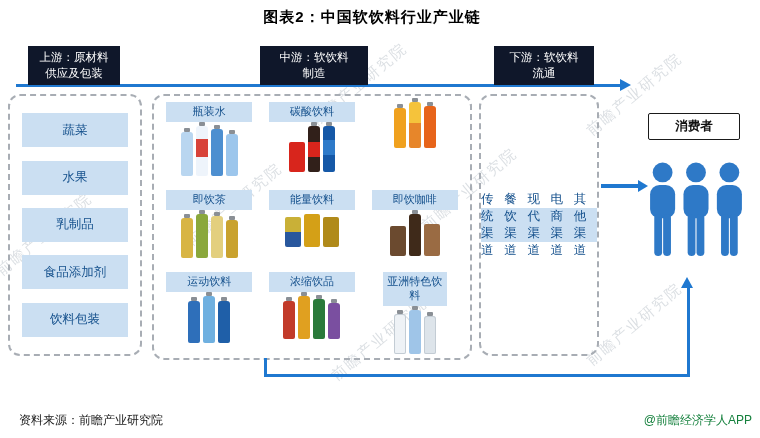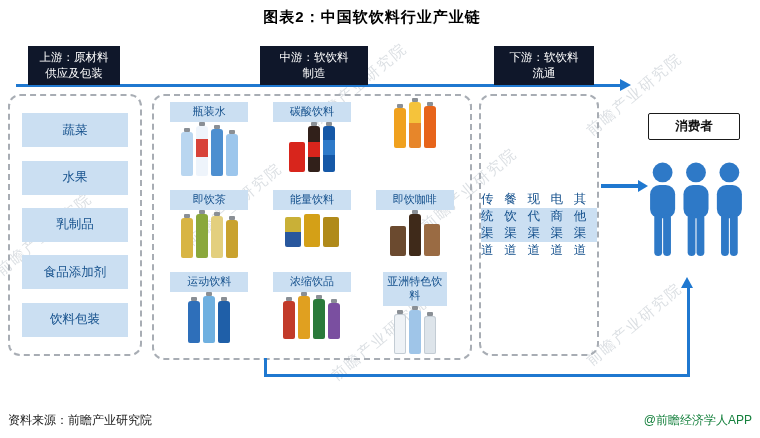--- a/index.html
+++ b/index.html
@@ -33,21 +33,21 @@
                justify-content:space-evenly; align-items:center; padding:4px 0; }
   .mid-col   { left:152px; top:94px; width:320px; height:266px; display:grid;
                grid-template-columns:repeat(3,1fr); grid-template-rows:88px 82px 1fr; padding:6px 4px 4px; }
 
   .item { width:106px; height:34px; background:#cbdff2; color:#14508c; font-size:12.5px;
           display:flex; align-items:center; justify-content:center; }
   .right-col .item { width:96px; }
 
   .cell { display:flex; flex-direction:column; align-items:center; gap:4px; }
   .cat  { background:#cbdff2; color:#14508c; font-size:11px; text-align:center;
-          width:78px; padding:3px 2px; line-height:1.25; }
+          width:86px; padding:3px 2px; line-height:1.25; }
   .cat.narrow { width:64px; }
   .prods { display:flex; align-items:flex-end; gap:3px; padding-bottom:2px; }
 
   .bt { display:inline-block; width:12px; border-radius:3px 3px 2px 2px; position:relative; }
   .bt::before { content:""; position:absolute; top:-4px; left:50%; margin-left:-3px;
                 width:6px; height:4px; background:#8a8f95; border-radius:1px; }
   .cn { display:inline-block; width:16px; border-radius:2px; }
   .lt { box-shadow: inset 0 0 0 1px #c3ccd4; }
 
   
@@ -63,21 +63,21 @@
         border-left:10px solid #1f78d0; border-top:6px solid transparent; border-bottom:6px solid transparent; }
 
   
   .seg { position:absolute; background:#1f78d0; }
   .fb-v1 { left:264px; top:358px; width:3px; height:19px; }
   .fb-h  { left:264px; top:374px; width:426px; height:3px; }
   .fb-v2 { left:687px; top:288px; width:3px; height:89px; }
   .fb-head { position:absolute; left:681px; top:277px; width:0; height:0; background:none;
         border-bottom:11px solid #1f78d0; border-left:6px solid transparent; border-right:6px solid transparent; }
 
-  .source { position:absolute; left:8px;  top:412px; font-size:12px; color:#1a1a1a; }
+  .source { position:absolute; left:19px;  top:412px; font-size:12px; color:#1a1a1a; }
   .credit { position:absolute; right:8px; top:412px; font-size:12px; color:#15803d; }
 </style>
 </head>
 <body>
 
 <div class="canvas">
 
   <div class="wm" style="left:300px; top:75px;">前瞻产业研究院</div>
   <div class="wm" style="left:575px; top:85px;">前瞻产业研究院</div>
   <div class="wm" style="left:-15px; top:225px;">前瞻产业研究院</div>

